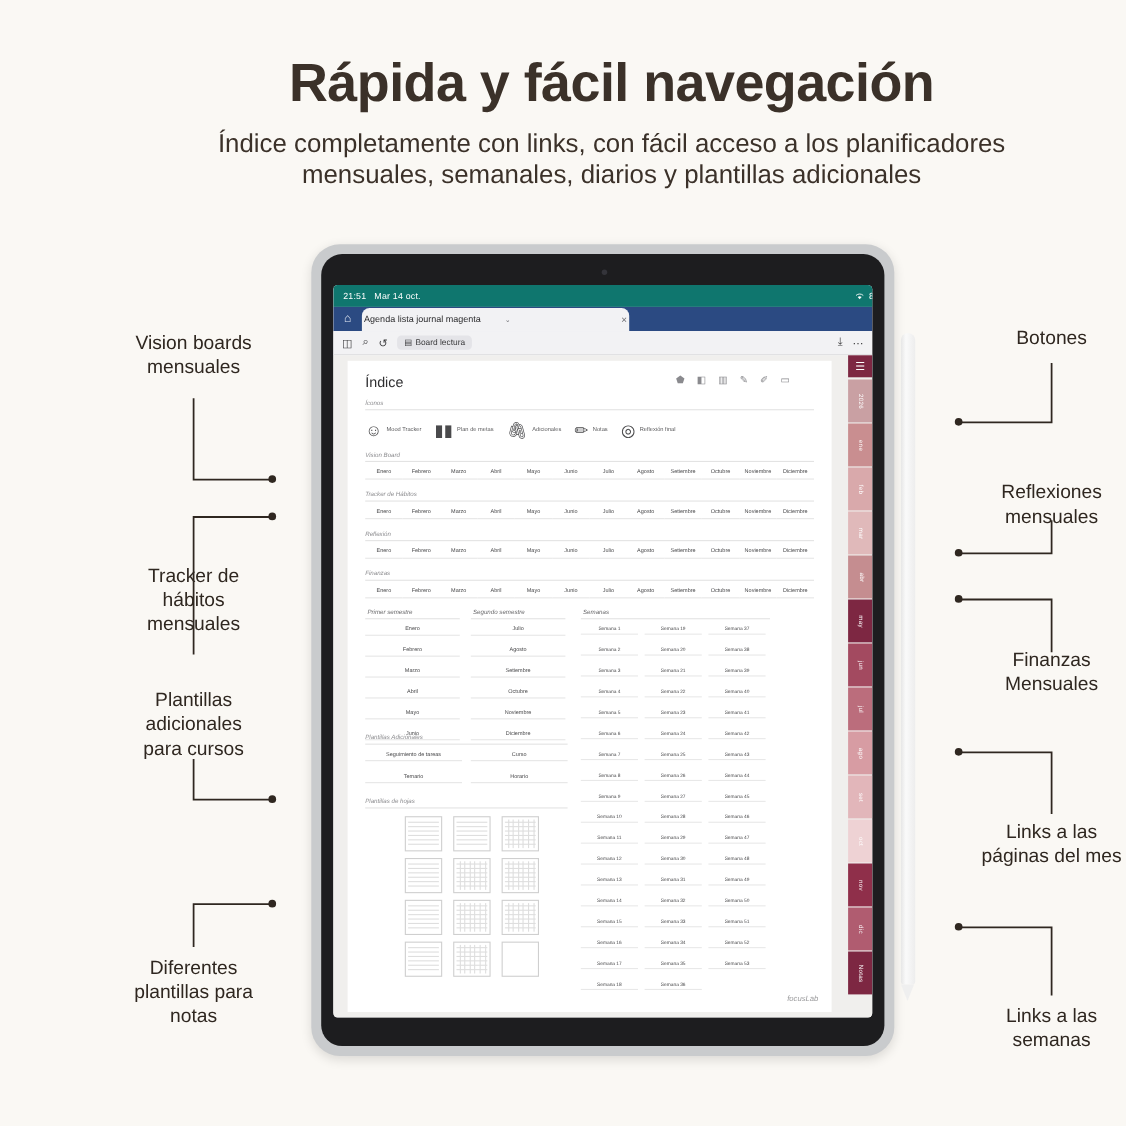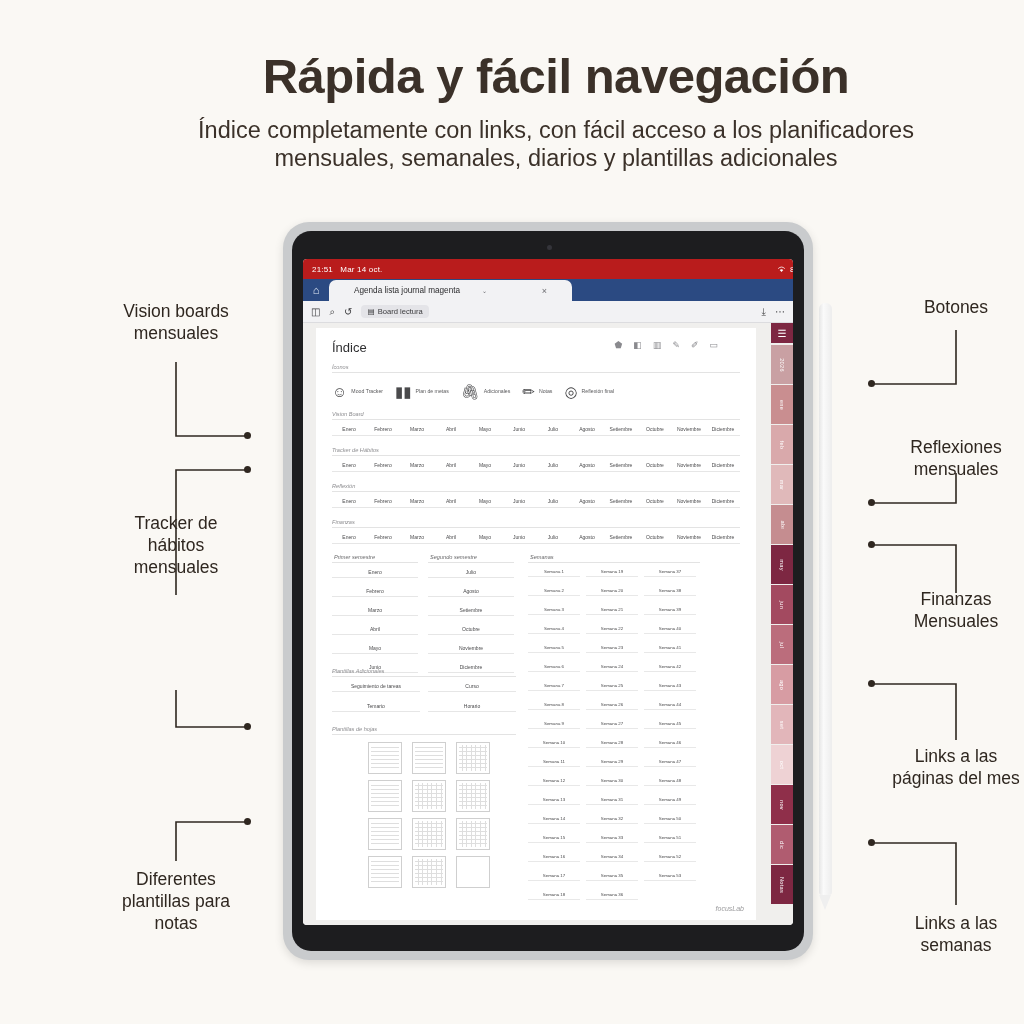--- a/index.html
+++ b/index.html
@@ -47,21 +47,21 @@
   }
   .cam {
     position: absolute; left: 255px; top: 14px;
     width: 5px; height: 5px; border-radius: 50%;
     background: #34343a;
   }
 
   
   .statusbar {
     position: absolute; left: 0; top: 0; width: 528px; height: 20px;
-    background: #b91c1c; color: #fff;
+    background: #0f766e; color: #fff;
     font-size: 8px; display: flex; align-items: center;
   }
   .sb-left { margin-left: 9px; letter-spacing: 0.2px; }
   .sb-right { margin-left: auto; margin-right: 8px; display: flex; align-items: center; gap: 4px; }
   .bat {
     display: inline-block; width: 13px; height: 7px;
     border: 1px solid #fff; border-radius: 2px; position: relative;
   }
   .bat::after {
     content: ""; position: absolute; right: -3px; top: 2px;
@@ -73,21 +73,21 @@
   .tabbar {
     position: absolute; left: 0; top: 20px; width: 490px; height: 22px;
     background: #2b4a82; display: flex; align-items: flex-end;
   }
   .tb-home {
     width: 26px; height: 22px; display: flex; align-items: center; justify-content: center;
     color: #dfe6f2; font-size: 11px;
   }
   .tab {
     background: #f2f2f4; height: 21px; border-radius: 7px 7px 0 0;
-    display: flex; align-items: center; padding: 0 25px; gap: 22px;
+    display: flex; align-items: center; padding: 0 2px; gap: 22px;
     font-size: 8.2px; color: #2c2c2e; min-width: 243px;
   }
   .tab .chev { font-size: 6px; color: #6c6c70; }
   .tab .x { margin-left: auto; font-size: 9px; color: #6c6c70; }
 
   
   .toolbar {
     position: absolute; left: 0; top: 42px; width: 490px; height: 22px;
     background: #f2f2f4; border-bottom: 1px solid #dcdcdf;
     display: flex; align-items: center; padding: 0 8px; gap: 9px;
@@ -672,20 +672,21 @@
   <div class="dot" style="left:200px; top:723px;"></div>
   <div class="dot" style="left:200px; top:818px;"></div>
   <div class="dot" style="left:824px; top:380px;"></div>
   <div class="dot" style="left:824px; top:499px;"></div>
   <div class="dot" style="left:824px; top:541px;"></div>
   <div class="dot" style="left:824px; top:680px;"></div>
   <div class="dot" style="left:824px; top:839px;"></div>
 
   <div class="callout left" style="left:22px; top:300px; width:220px;">Vision boards<br>mensuales</div>
   <div class="callout left" style="left:22px; top:512px; width:220px;">Tracker de<br>hábitos<br>mensuales</div>
+  <div class="callout left" style="left:22px; top:625px; width:220px;">Plantillas<br>adicionales<br>para cursos</div>
   <div class="callout right" style="left:800px; top:296px; width:224px;">Botones</div>
 
   <div class="callout left" style="left:22px; top:868px; width:220px;">Diferentes<br>plantillas para<br>notas</div>
   <div class="callout right" style="left:800px; top:436px; width:224px;">Reflexiones<br>mensuales</div>
   <div class="callout right" style="left:800px; top:588px; width:224px;">Finanzas<br>Mensuales</div>
   <div class="callout right" style="left:800px; top:745px; width:224px;">Links a las<br>páginas del mes</div>
   <div class="callout right" style="left:800px; top:912px; width:224px;">Links a las<br>semanas</div>
 
 </div>
 

